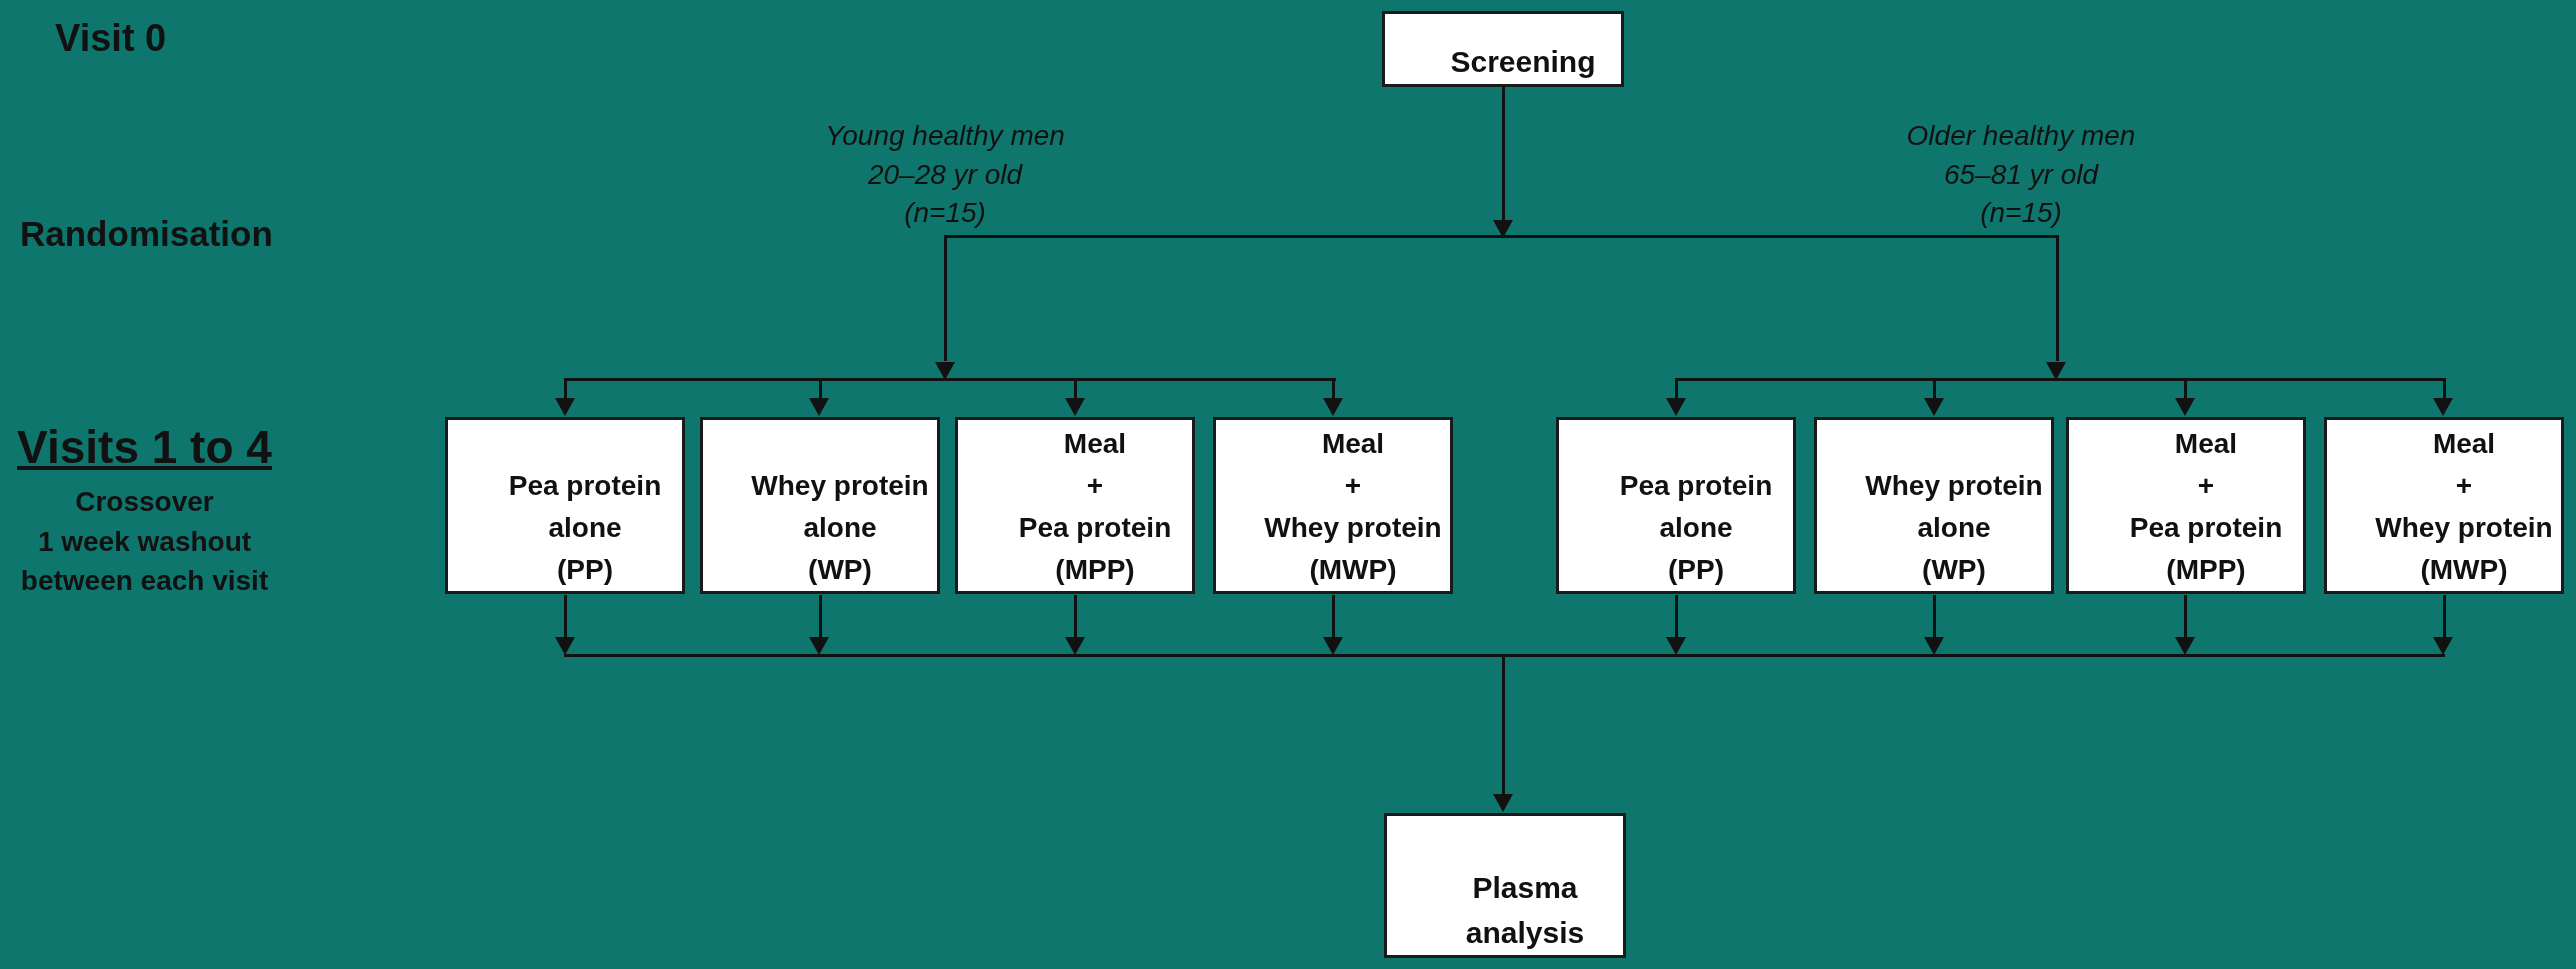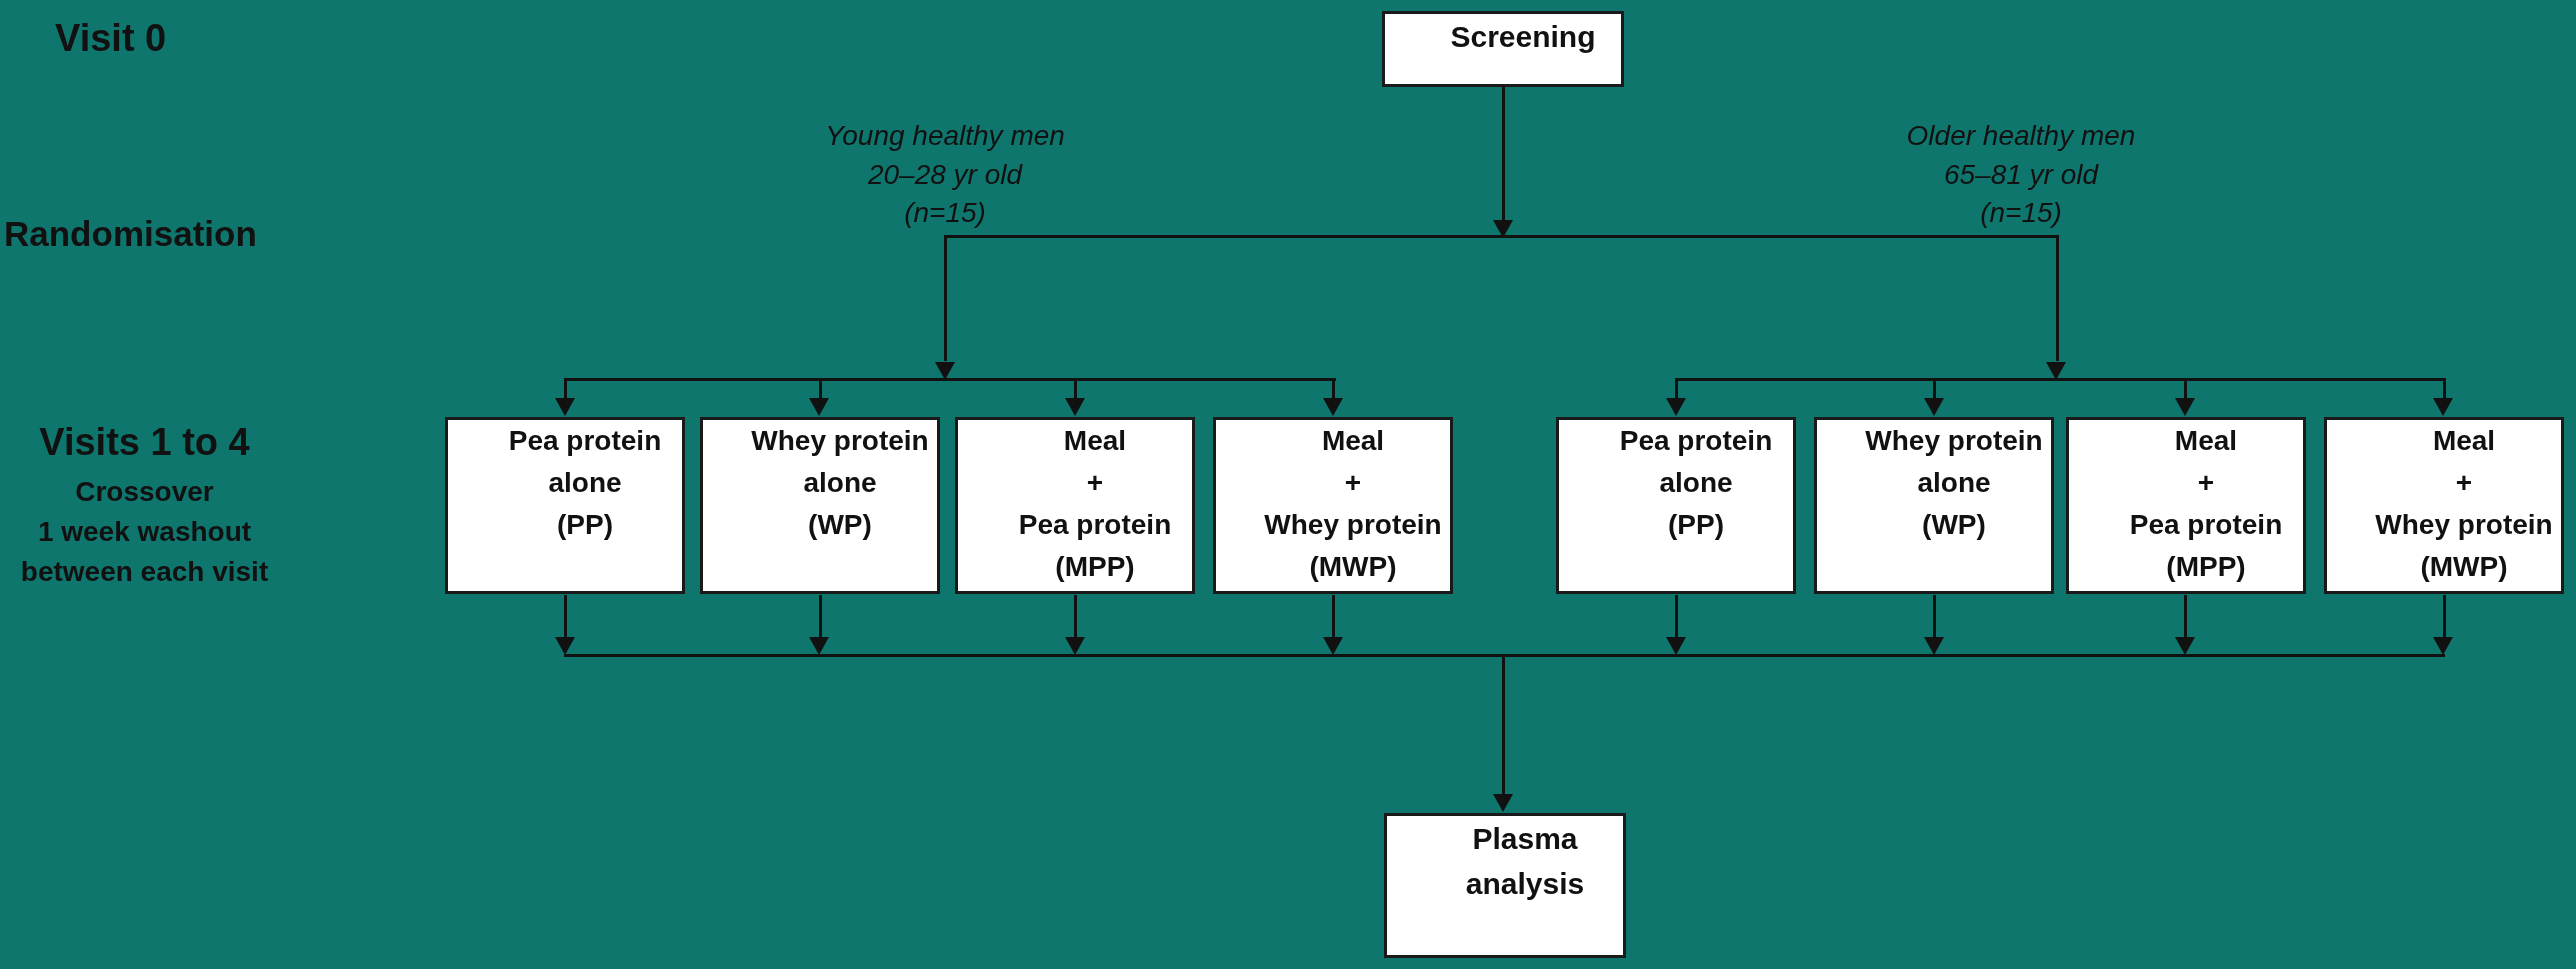--- a/index.html
+++ b/index.html
@@ -16,45 +16,45 @@
   .arr{
     position:absolute;width:0;height:0;
     border-left:10.5px solid transparent;
     border-right:10.5px solid transparent;
     border-top:18px solid #111111;
   }
   .node{
     position:absolute;
     border:3.3px solid #1a1a1a;
     background:#ffffff;
-    display:flex;align-items:flex-start;justify-content:center;
+    display:flex;align-items:flex-end;justify-content:center;
     text-align:center;font-weight:bold;
     box-sizing:border-box;
     padding-left:40px;
   }
   .node span{white-space:pre-line;line-height:1.5;}
   .side-label{position:absolute;font-weight:bold;white-space:nowrap;}
   .visits-block{position:absolute;text-align:center;font-weight:bold;}
-  .visits-title{font-size:38px;line-height:1.2;}
+  .visits-title{font-size:46px;line-height:1.2;text-decoration:underline;}
   .visits-sub{font-size:28px;line-height:1.42;white-space:pre-line;margin-top:6.6px;}
   .group-label{
     position:absolute;text-align:center;
     font-weight:normal;font-style:italic;
     font-size:28px;line-height:1.38;white-space:pre-line;
   }
   .treatment{font-size:28px;}
 </style>
 </head>
 <body>
 
 <div class="canvas">
 
   <div class="side-label" style="left:55px;top:17px;font-size:38px">Visit 0</div>
 
-  <div class="side-label" style="left:4px;top:214px;font-size:35px">Randomisation</div>
+  <div class="side-label" style="left:20px;top:214px;font-size:35px">Randomisation</div>
 
   <div class="visits-block" style="left:0px;top:420px;width:289px">
     <div class="visits-title">Visits 1 to 4</div>
     <div class="visits-sub">Crossover
 1 week washout
 between each visit</div>
   </div>
 
   <div class="node" style="left:1382px;top:10.5px;width:242px;height:76px;font-size:30px">
     <span>Screening</span>

